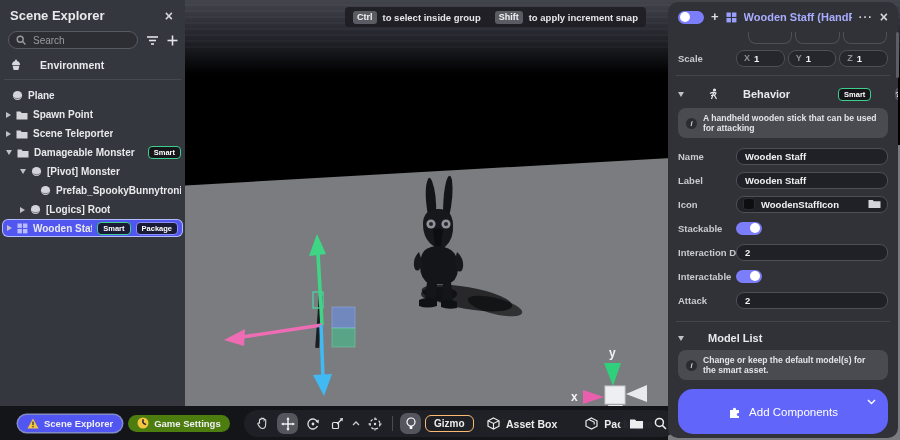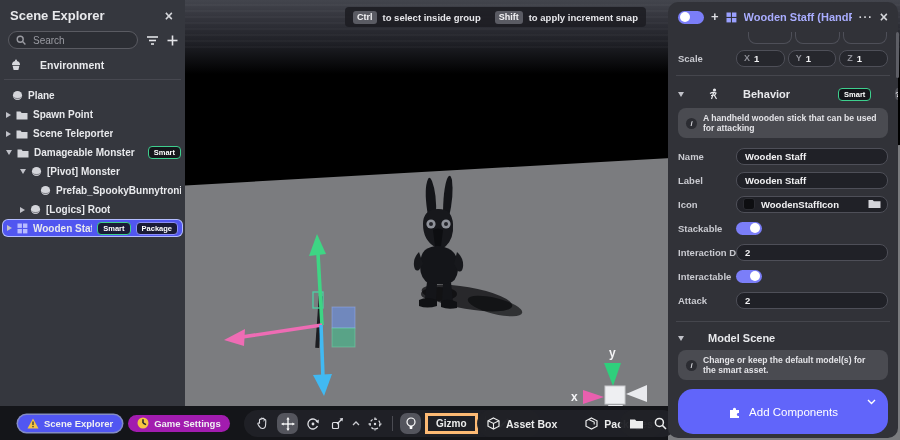--- a/index.html
+++ b/index.html
@@ -46,31 +46,31 @@
   .badge.smart{border:1px solid #3ecf8e;}
   .badge.package{border:1px solid #8a8df8;}
   .trow.selected{background:#5156f0;border:1px solid rgba(185,195,255,.95);border-radius:6px;
     margin:0 2px;height:18px;}
   .grow{flex:1;}
 
   
   #left-footer{position:absolute;left:0;bottom:0;width:260px;height:34px;display:flex;align-items:center;
     gap:6px;padding-left:18px;}
   .foot-btn{display:flex;align-items:center;gap:5px;height:17px;border-radius:9px;padding:0 9px;
-    background:#a21caf;color:#f0f0f3;font-size:9.5px;font-weight:700;white-space:nowrap;}
+    background:#4d7c0f;color:#f0f0f3;font-size:9.5px;font-weight:700;white-space:nowrap;}
   .foot-btn.active{background:#5156f2;box-shadow:0 0 0 1.5px rgba(170,180,255,.75);}
 
   
   .pill{position:absolute;bottom:3px;height:27px;display:flex;align-items:center;background:rgba(32,33,38,.96);
     border-radius:14px;color:#dedfe4;}
   #toolbar-main{left:244px;padding:0 8px;gap:4px;}
   .tbtn{width:21px;height:21px;display:flex;align-items:center;justify-content:center;border-radius:7px;}
   .tbtn.on{background:#54555d;}
   .tdiv{width:1px;height:15px;background:#4a4b52;margin:0 3px;}
-  #gizmo-btn{border:3px solid #fdba74;border-radius:0;font-size:10px;font-weight:700;padding:2px 8px;color:#eceded;}
+  #gizmo-btn{border:1px solid #fdba74;border-radius:6px;font-size:10px;font-weight:700;padding:2px 8px;color:#eceded;}
   .dots{font-size:11px;font-weight:700;letter-spacing:1px;color:#d6d7dc;}
   #toolbar-assets{left:477px;padding:0 10px;gap:28px;}
   .abtn{display:flex;align-items:center;gap:6px;font-size:10.5px;font-weight:700;color:#eceded;}
   #toolbar-files{left:620px;padding:0 9px;gap:10px;}
 
   
   #right-panel{position:absolute;right:2px;top:2px;width:230px;height:436px;background:#313238;
     border-radius:10px;color:#e8e9ec;padding:0 10px;overflow:hidden;}
   #rp-scrollbar{position:absolute;right:1px;top:32px;width:3px;height:46px;background:#5d5e65;border-radius:2px;}
   #rp-header{display:flex;align-items:center;gap:7px;height:30px;}
@@ -496,21 +496,21 @@
     </div>
     <div class="prow">
       <span class="rp-label">Attack</span>
       <input class="pin" value="2" style="">
     </div>
 
     <div class="rp-div" style="margin-top:9px"></div>
 
     <div class="sec-head" style="height:20px">
       <span class="car d"></span>
-      <span class="sec-title">Model Scene</span>
+      <span class="sec-title">Model List</span>
     </div>
     <div class="banner">
       <span class="icircle">i</span>
       <span class="btxt">Change or keep the default model(s) for the smart asset.</span>
     </div>
 
     <div id="add-components">
       <svg width="14" height="14" viewBox="0 0 14 14">
         <path d="M2,5 h3 a1.6,1.6 0 1 1 3,0 h3 v3 a1.6,1.6 0 1 0 0,3 v2 h-9 Z" fill="#fff"></path>
       </svg>

